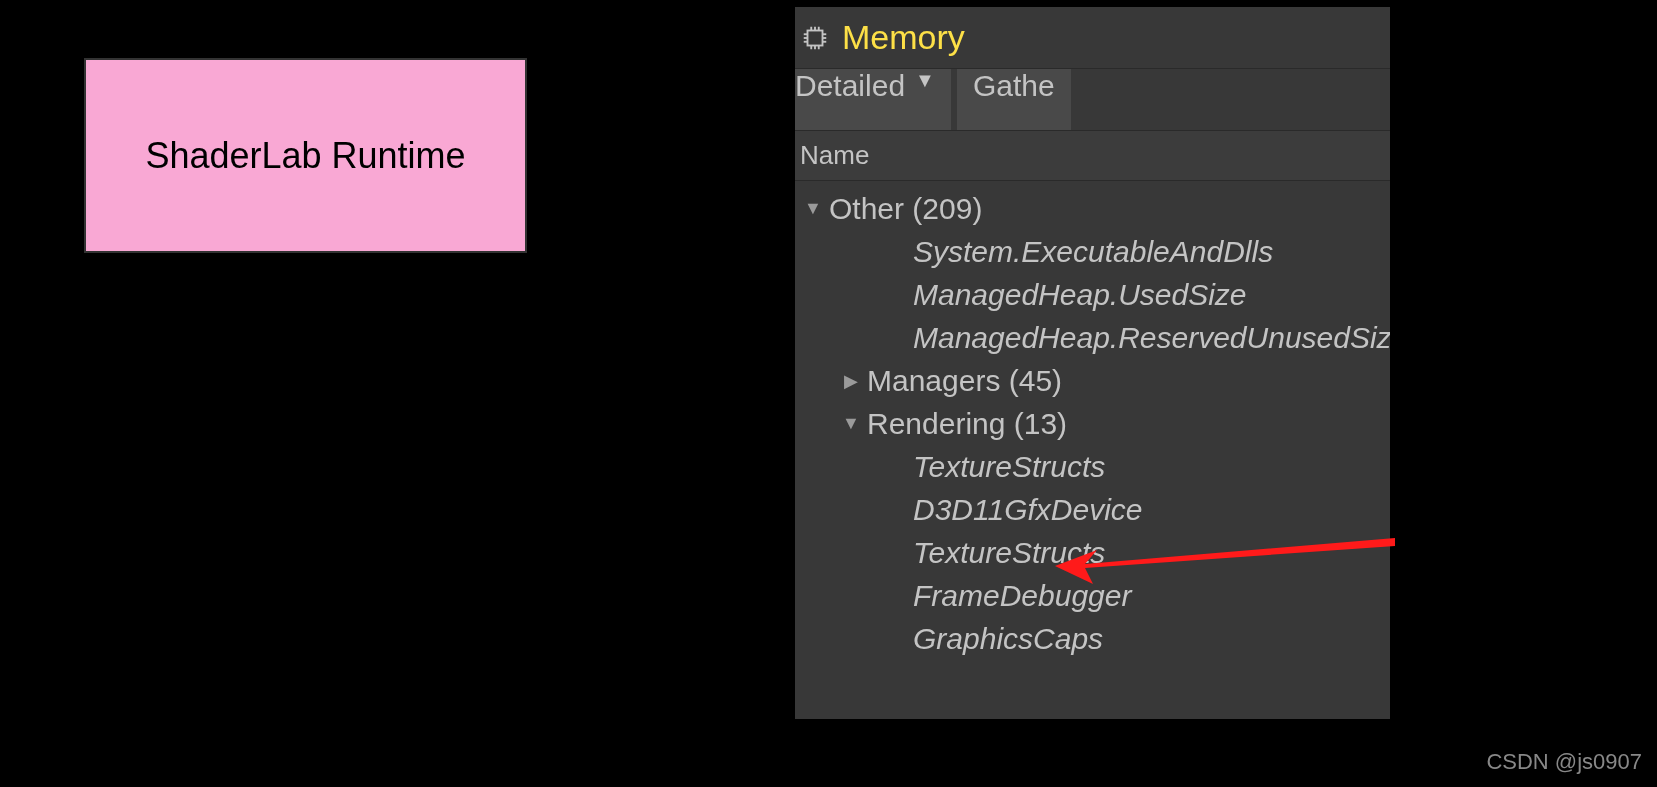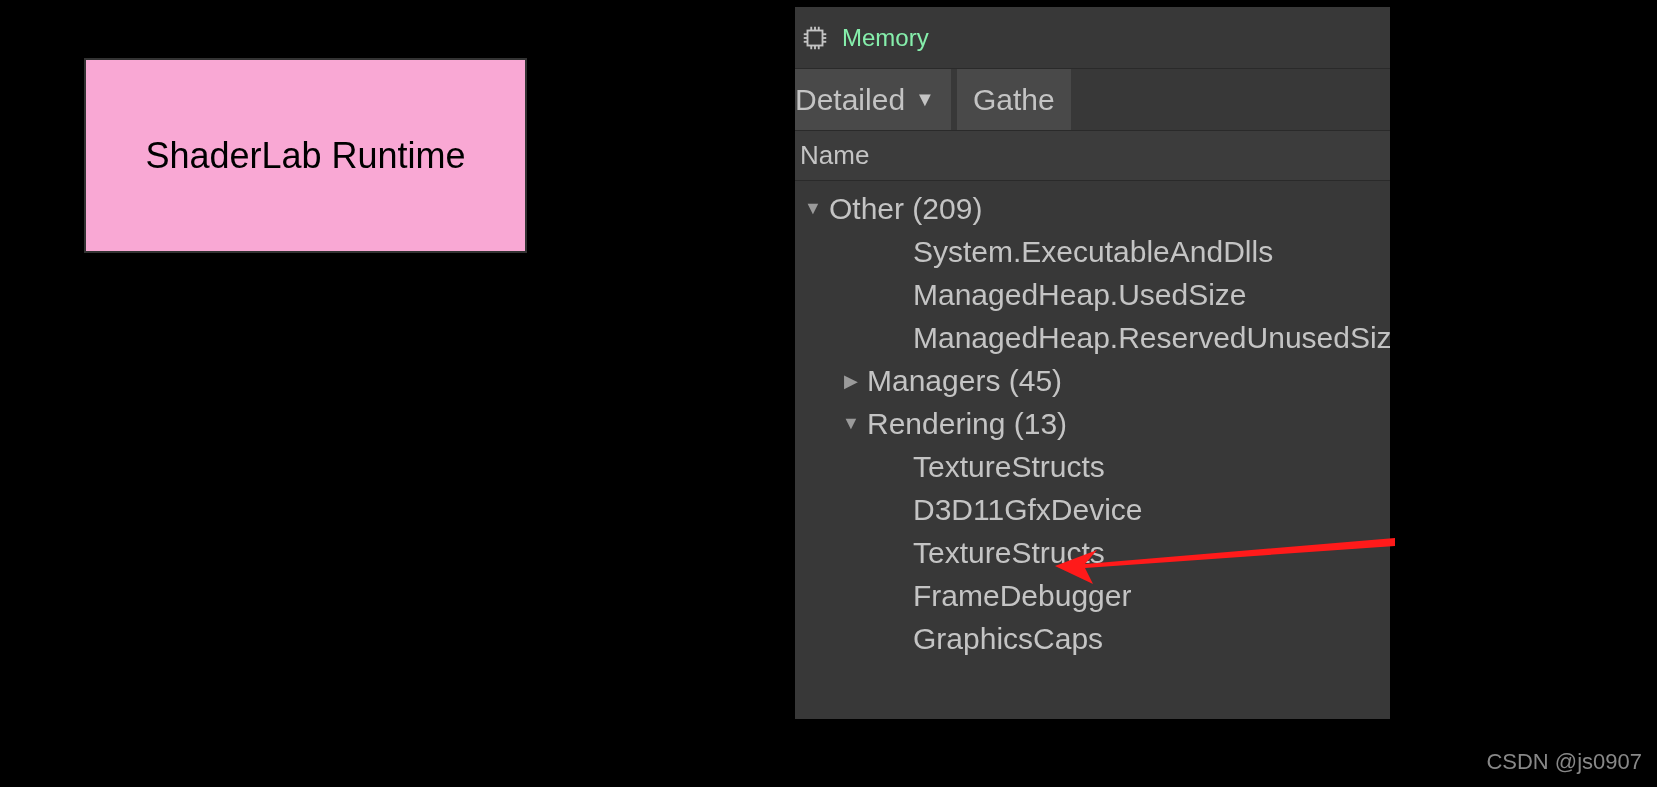--- a/index.html
+++ b/index.html
@@ -48,39 +48,39 @@
       padding-left: 5px;
       border-bottom: 1px solid #2a2a2a;
     }
     .chip-icon {
       width: 30px;
       height: 30px;
       margin-right: 12px;
       flex-shrink: 0;
     }
     .header-title {
-      color: #86efac;
-      font-size: 24px;
+      color: #fde047;
+      font-size: 34px;
     }
     .toolbar {
       display: flex;
       height: 62px;
       background: #383838;
       align-items: stretch;
       border-bottom: 1px solid #2a2a2a;
     }
     .toolbar-button {
       background: #494949;
       color: #c4c4c4;
       border: none;
       font-size: 30px;
       padding: 0 16px;
       margin-right: 6px;
       display: flex;
-      align-items: center;
+      align-items: flex-start;
       cursor: pointer;
       white-space: nowrap;
     }
     .toolbar-button.first {
       padding-left: 0;
     }
     .dropdown-arrow {
       margin-left: 10px;
       font-size: 20px;
     }
@@ -108,21 +108,21 @@
     }
     .foldout {
       width: 20px;
       display: inline-flex;
       align-items: center;
       justify-content: center;
       margin-right: 6px;
       font-size: 18px;
       color: #9a9a9a;
     }
-    .indent-2 { padding-left: 118px; }
+    .indent-2 { padding-left: 118px; font-style: italic; }
     .indent-1b { padding-left: 46px; }
     .arrow-annotation {
       position: absolute;
       left: 1055px;
       top: 536px;
       width: 340px;
       height: 50px;
       pointer-events: none;
     }
     .watermark {

